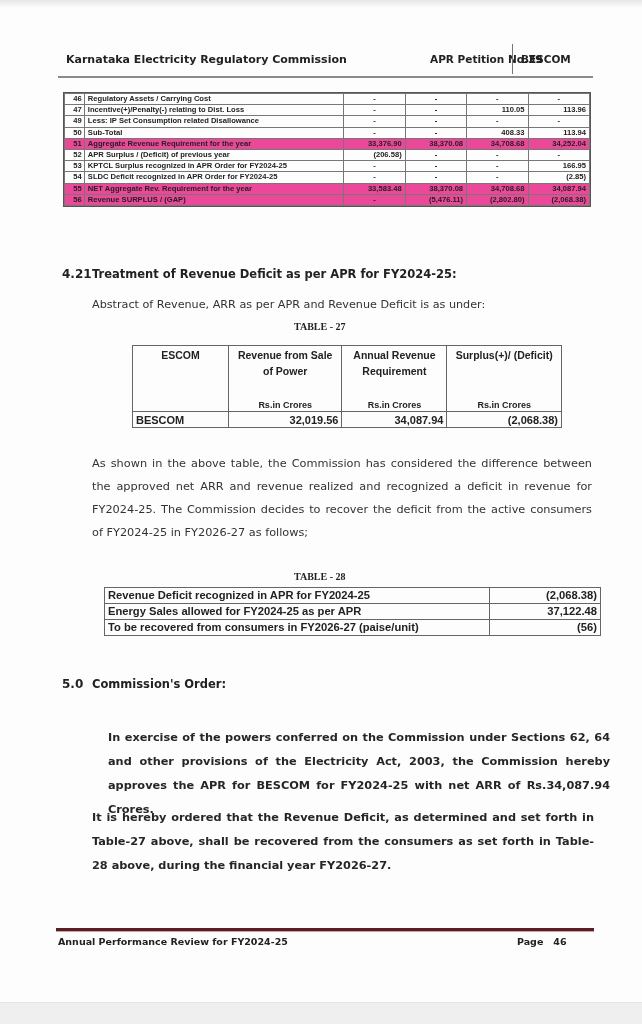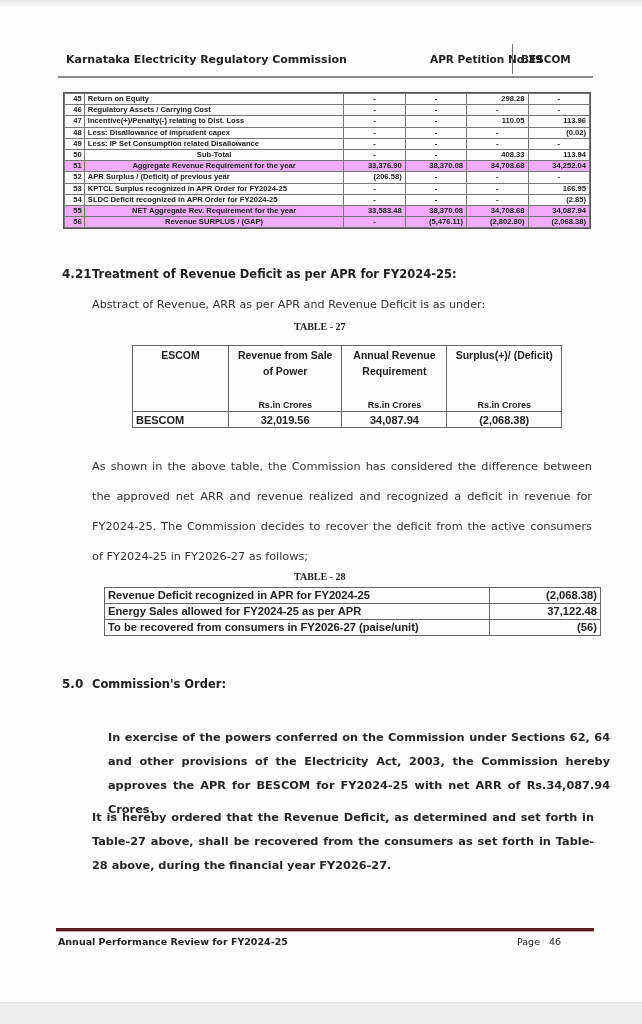--- a/index.html
+++ b/index.html
@@ -23,103 +23,87 @@
 
     
     .arr-wrap { position: absolute; left: 63px; top: 92px; width: 526px; border: 1.5px solid #555; }
     table { border-collapse: collapse; }
     .arr { width: 526px; font-family: "Liberation Sans", sans-serif; font-size: 7.6px; font-weight: bold; color: #222; }
     .arr td { border: 1px solid #777; height: 10.2px; padding: 0 3px; line-height: 10px; white-space: nowrap; }
     .arr td.no { width: 15px; text-align: right; padding: 0 2px; }
     .arr td.lbl { width: 254px; }
     .arr td.v { width: 55px; text-align: right; }
     .arr td.c { text-align: center; }
-    .arr tr.shade td { background: #f0abfc; }
-    .arr td.r { text-align: center; }
+    .arr tr.shade td { background: #ec4899; }
+    .arr td.r { text-align: left; }
 
     
     .sec-num { position: absolute; font-size: 12px; font-weight: bold; color: #222; }
     .sec-title { position: absolute; font-size: 11.5px; font-weight: bold; color: #222; }
     .para { position: absolute; font-size: 11.2px; color: #333; }
     .tbl-title { position: absolute; font-family: Liberation Serif, serif; font-size: 10px; font-weight: bold; color: #222; }
 
     
     .t27 { position: absolute; left: 132px; top: 345px; width: 430px;
       font-family: "Liberation Sans", sans-serif; font-size: 10.5px; font-weight: bold; color: #222;
       border: 1.5px solid #444; }
     .t27 td, .t27 th { border: 1px solid #666; }
     .t27 th { font-weight: bold; text-align: center; vertical-align: top; height: 52px; padding: 2px 4px 0; line-height: 15.5px; }
     .t27 .unit { font-size: 9px; font-weight: bold; text-align: center; padding: 0 8px; height: 11px; line-height: 11px; border-top: none; }
     .t27 th { border-bottom: none; }
     .t27 td.data { height: 15px; padding: 0 3px; font-size: 11px; }
-    .t27 td.num { text-align: center; }
-
-    .body-text { position: absolute; left: 92px; width: 500px; font-size: 11.3px; color: #333; line-height: 30px; text-align: justify; }
+    .t27 td.num { text-align: right; }
+
+    .body-text { position: absolute; left: 92px; width: 500px; font-size: 11.3px; color: #333; line-height: 23px; text-align: justify; }
 
     
     .t28 { position: absolute; left: 104px; top: 587px; width: 497px;
       font-family: "Liberation Sans", sans-serif; font-size: 11.2px; font-weight: bold; color: #222;
       border: 1.5px solid #444; }
     .t28 td { border: 1px solid #666; height: 15px; padding: 0 3px; line-height: 15px; }
     .t28 td.num { text-align: right; width: 104px; }
 
     .order-text { position: absolute; left: 92px; width: 502px; font-size: 11.3px; font-weight: bold; color: #262626; line-height: 24px; text-align: justify; }
 
     
     .ftr-rule { position: absolute; left: 56px; top: 928px; width: 538px; height: 3px; background: #5a1e24; border-bottom: 1px solid #c9a2a6; }
     .ftr-left { position: absolute; left: 58px; top: 936px; font-size: 9.5px; font-weight: bold; color: #222; }
-    .ftr-page { position: absolute; left: 517px; top: 936px; font-size: 9.5px; font-weight: normal; color: #222; }
+    .ftr-page { position: absolute; left: 517px; top: 936px; font-size: 9.5px; font-weight: bold; color: #222; }
   </style>
 </head>
 <body>
 
 <div class="top-shade"></div>
 
 <div class="hdr">
   <span class="hdr-left">Karnataka Electricity Regulatory Commission</span>
   <span class="hdr-pet">APR Petition No.39</span>
   <span class="hdr-sep"></span>
   <span class="hdr-esc">BESCOM</span>
 </div>
 <div class="hdr-rule"></div>
 
 <div class="arr-wrap">
   <table class="arr" id="arr-table">
     <tbody id="arr-body">
         <tr>
-          <td class="no">45</td>
-          <td class="lbl">Return on Equity</td>
-          <td class="v c">-</td>
-          <td class="v c">-</td>
-          <td class="v">298.28</td>
-          <td class="v c">-</td>
-        </tr>
-        <tr>
           <td class="no">46</td>
           <td class="lbl">Regulatory Assets / Carrying Cost</td>
           <td class="v c">-</td>
           <td class="v c">-</td>
           <td class="v c">-</td>
           <td class="v c">-</td>
         </tr>
         <tr>
           <td class="no">47</td>
           <td class="lbl">Incentive(+)/Penalty(-) relating to Dist. Loss</td>
           <td class="v c">-</td>
           <td class="v c">-</td>
           <td class="v">110.05</td>
           <td class="v">113.96</td>
-        </tr>
-        <tr>
-          <td class="no">48</td>
-          <td class="lbl">Less: Disallowance of imprudent capex</td>
-          <td class="v c">-</td>
-          <td class="v c">-</td>
-          <td class="v c">-</td>
-          <td class="v">(0.02)</td>
         </tr>
         <tr>
           <td class="no">49</td>
           <td class="lbl">Less: IP Set Consumption related Disallowance</td>
           <td class="v c">-</td>
           <td class="v c">-</td>
           <td class="v c">-</td>
           <td class="v c">-</td>
         </tr>
         <tr>

